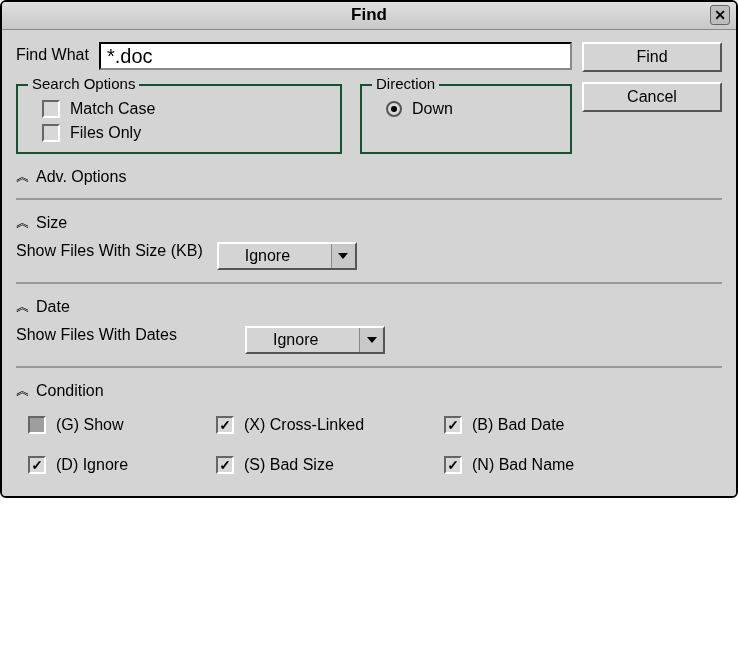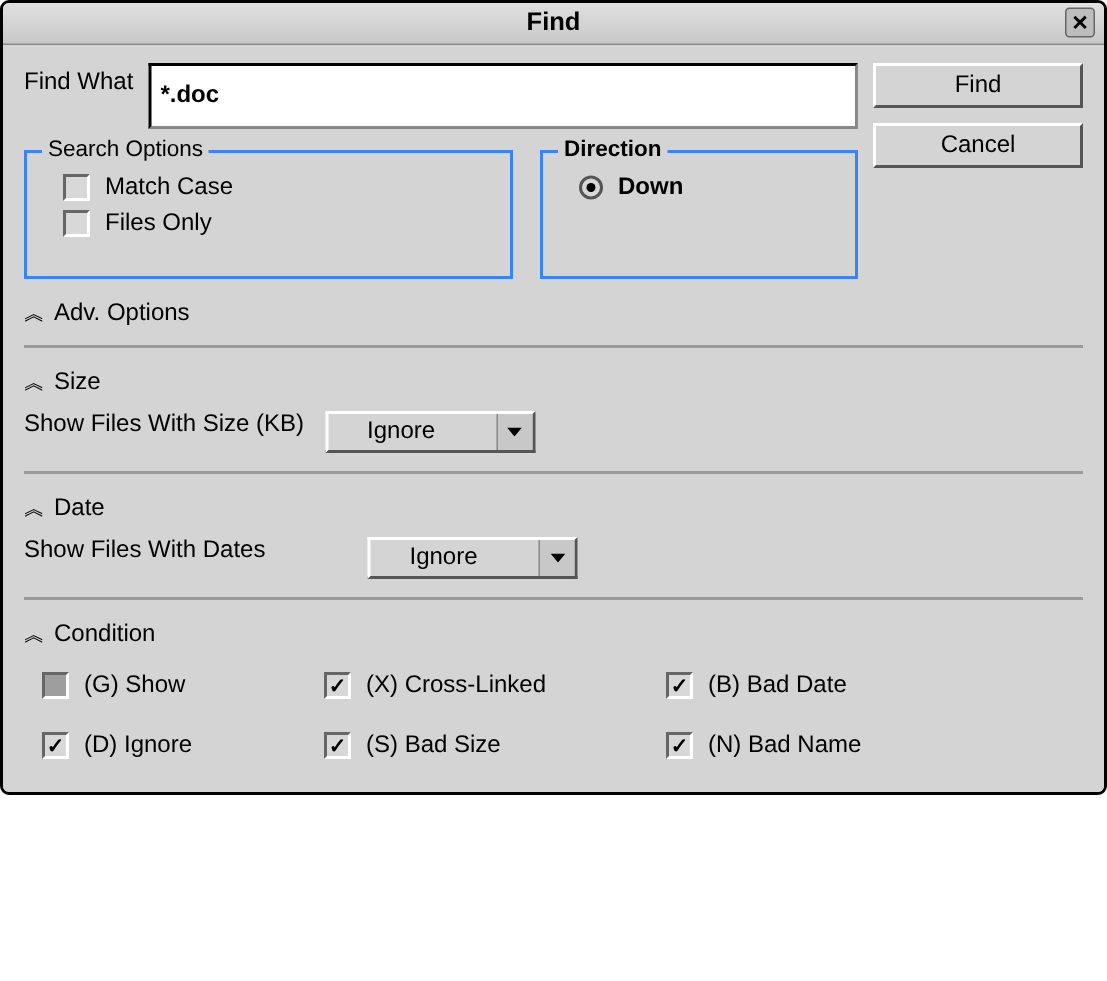--- a/index.html
+++ b/index.html
@@ -64,24 +64,23 @@
       white-space: nowrap;
       padding-top: 4px;
     }
     .textinput {
       flex: 1;
       height: 28px;
       background: #fff;
       border: 2px solid #000;
       border-right-color: #888;
       border-bottom-color: #888;
-      padding: 20px 6px;
-      font-size: 16px;
+      padding: 4px 6px;
+      font-size: 20px;
       font-family: inherit;
-      font-weight: bold;
     }
     .button {
       width: 140px;
       height: 30px;
       background: #d4d4d4;
       border: 2px solid;
       border-top-color: #fff;
       border-left-color: #fff;
       border-right-color: #555;
       border-bottom-color: #555;
@@ -96,34 +95,34 @@
     }
     .main-left {
       flex: 1;
     }
     .fieldsets-row {
       display: flex;
       gap: 18px;
       margin-top: 14px;
     }
     .gbox {
-      border: 2px solid #3b82f6;
-      padding: 8px 12px 20px 12px;
+      border: 2px solid #14532d;
+      padding: 8px 12px 4px 12px;
       position: relative;
     }
     .gbox .legend {
       position: absolute;
       top: -11px;
       left: 10px;
       background: #d4d4d4;
       padding: 0 4px;
       font-size: 15px;
     }
     .gbox-search { flex: 1; }
-    .gbox-direction { width: 212px; font-weight: bold; }
+    .gbox-direction { width: 212px; }
     .check-row, .radio-row {
       display: flex;
       align-items: center;
       gap: 10px;
       margin: 6px 12px;
       font-size: 16px;
     }
     .checkbox {
       width: 18px;
       height: 18px;

